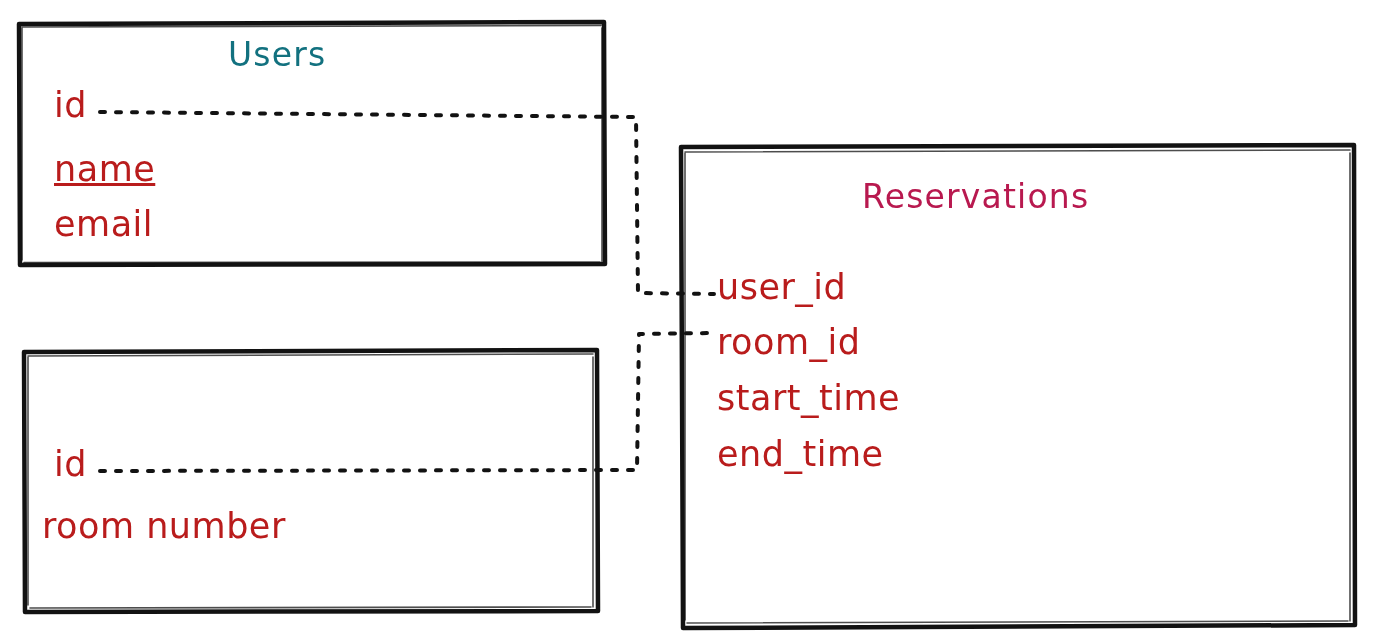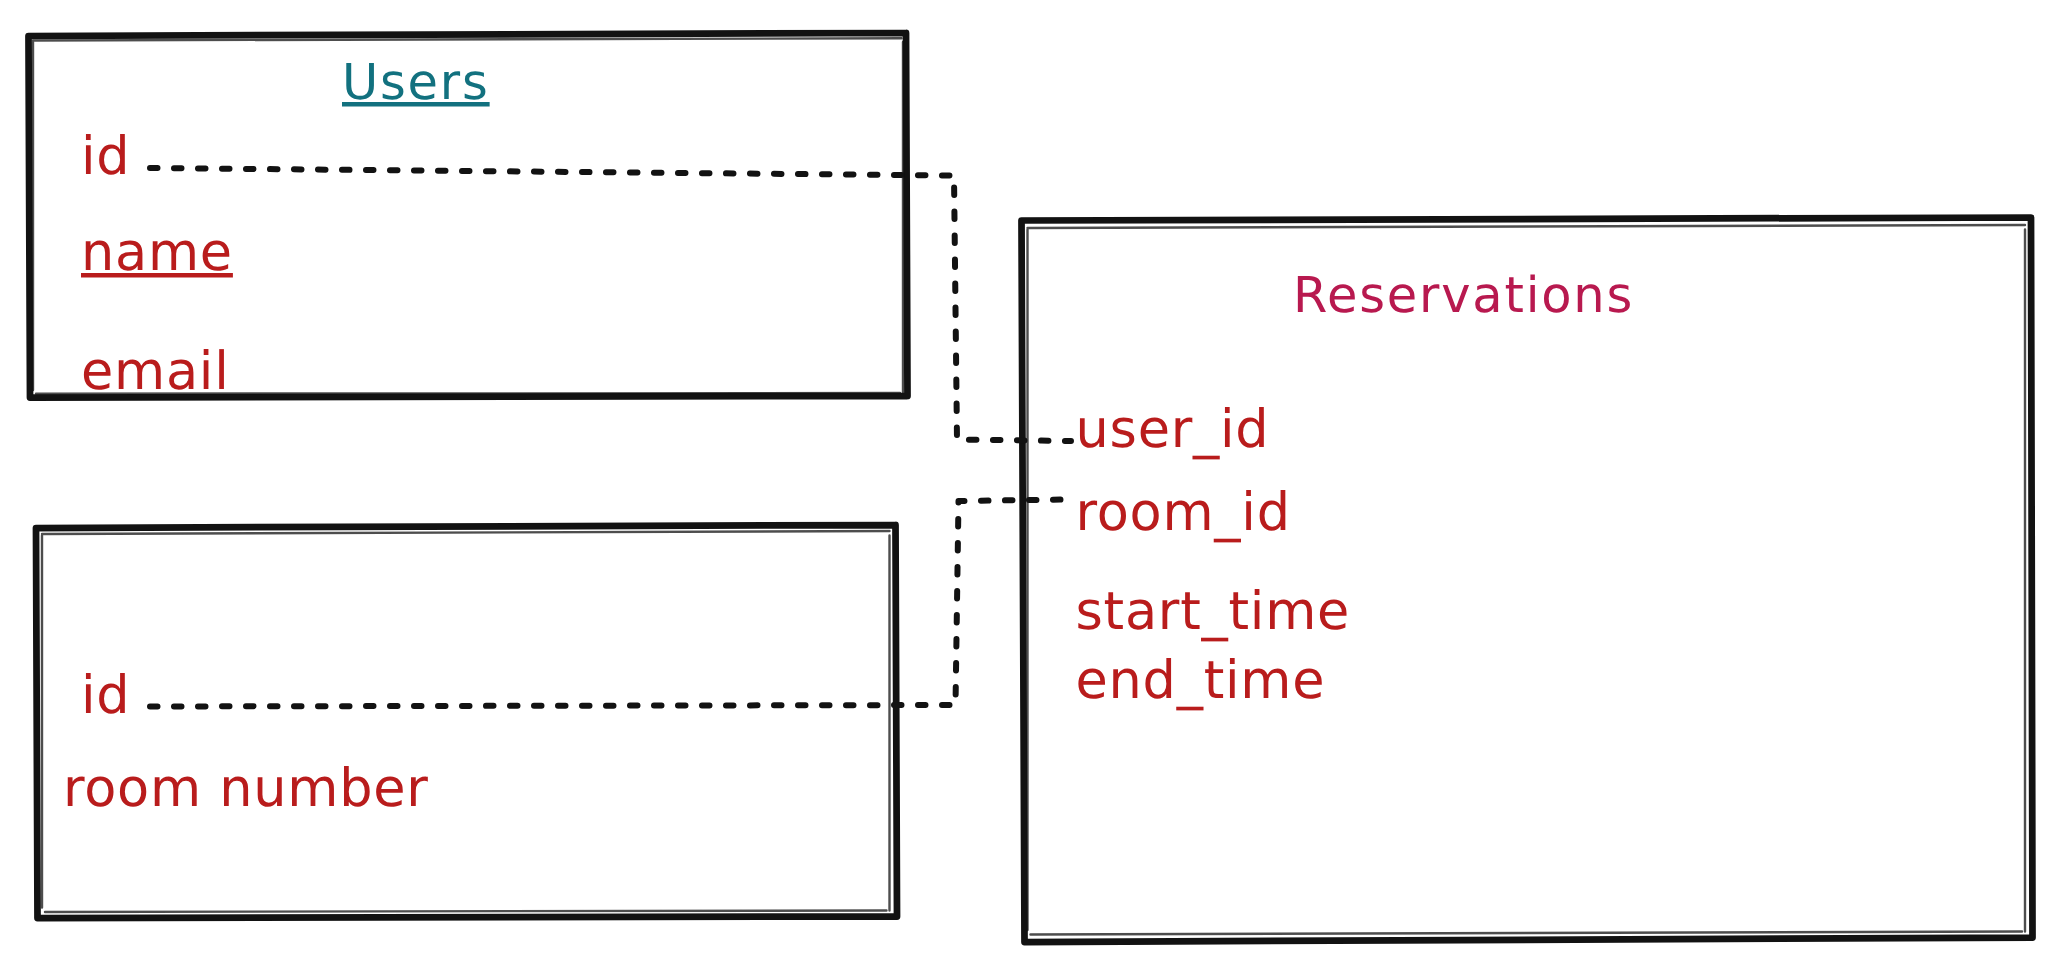--- a/index.html
+++ b/index.html
@@ -36,33 +36,33 @@
     font-weight: 400;
     letter-spacing: 1.2px;
   }
   .field {
     font-size: 35px;
     font-weight: 400;
     color: #b91c1c;
     letter-spacing: 0.5px;
   }
   
-  #users-title   { left: 228px; top: 38px; text-decoration: underline; }
+  #users-title   { left: 228px; top: 38px; }
   #users-f0      { left: 54px;  top: 88px; }
   #users-f1      { left: 54px;  top: 152px; text-decoration: underline; }
-  #users-f2      { left: 54px;  top: 207px; margin-top: 24px; }
+  #users-f2      { left: 54px;  top: 207px; }
   
   #rooms-title   { left: 271px; top: 377px; }
   #rooms-f0      { left: 54px;  top: 447px; }
   #rooms-f1      { left: 42px;  top: 509px; }
   
   #res-title     { left: 862px; top: 180px; }
   #res-f0        { left: 717px; top: 270px; }
   #res-f1        { left: 717px; top: 325px; }
-  #res-f2        { left: 717px; top: 381px; margin-top: 10px; }
+  #res-f2        { left: 717px; top: 381px; }
   #res-f3        { left: 717px; top: 437px; }
   #res-f4        { left: 717px; top: 493px; }
 </style>
 </head>
 <body>
 
 <div id="canvas">
 
   <svg id="sketch" viewBox="0 0 1375 642">
 

